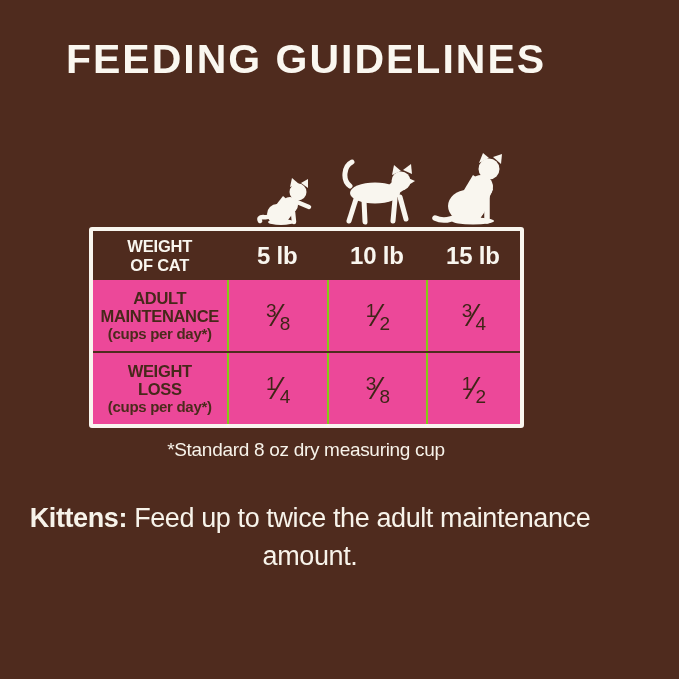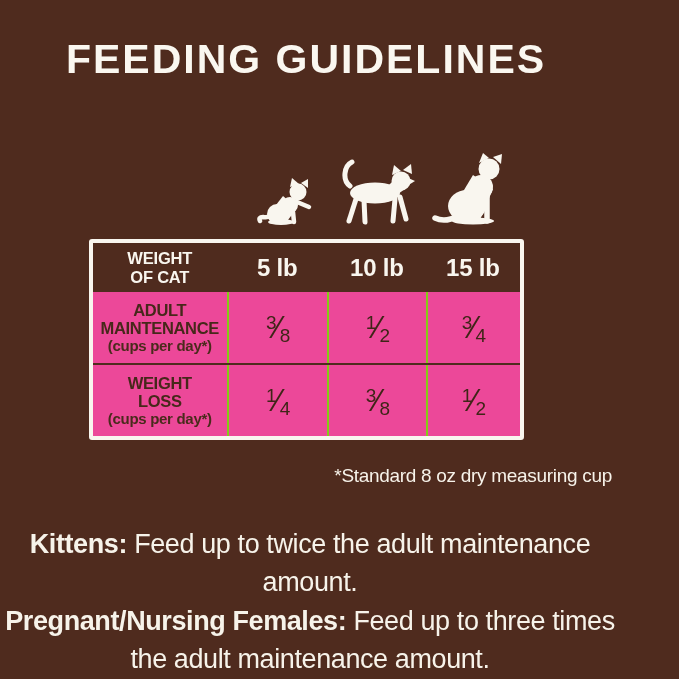--- a/index.html
+++ b/index.html
@@ -29,21 +29,21 @@
     position:relative;
   }
   .cat{position:absolute;bottom:-2px;}
   .cat.kitten{left:168px;width:56px;height:47px;}
   .cat.adult{left:246px;width:82px;height:66px;}
   .cat.large{left:342px;width:88px;height:72px;}
 
   
   .gtable{
     width:435px;
-    margin:16px auto 0;
+    margin:4px auto 0;
     border:4px solid #F9F6EF;
     border-radius:3px;
     box-sizing:border-box;
   }
   .thead{
     display:grid;
     grid-template-columns:31.5% 23.5% 23.2% 21.8%;
     background:#4F2B1E;
     height:49px;
     align-items:center;
@@ -77,22 +77,22 @@
   .rlabel .note{font-weight:bold;font-size:15px;color:#4A2B1C;}
 
   
   .frac{white-space:nowrap;color:#3F2517;}
   .fnum{font-size:19px;position:relative;top:-9px;font-weight:500;}
   .fden{font-size:19px;position:relative;top:4px;font-weight:500;}
   .fslash::before{content:"\2044";font-size:31px;margin:0 -1px;font-weight:400;}
 
   
   .footnote{
-    margin-top:25px;
-    text-align:right;
+    margin-top:11px;
+    text-align:center;
     font-size:19px;
     letter-spacing:-0.3px;
     color:#F7F3EA;
   }
 
   
   .notes{
     width:620px;
     margin:38px auto 0;
     text-align:center;
@@ -197,16 +197,15 @@
           <span class="frac"><span class="fnum">1</span><span class="fslash"></span><span class="fden">2</span></span>
         </div>
       </div>
     </div>
   </div>
 
   <div class="footnote">*Standard 8 oz dry measuring cup</div>
 
   <div class="notes">
     <p><strong>Kittens:</strong><span> Feed up to twice the adult maintenance amount.</span></p>
-    <p><strong>Pregnant/Nursing Females:</strong><span> Feed up to three times the adult maintenance amount.</span></p>
   </div>
 
 </div>
 
 </body></html>

